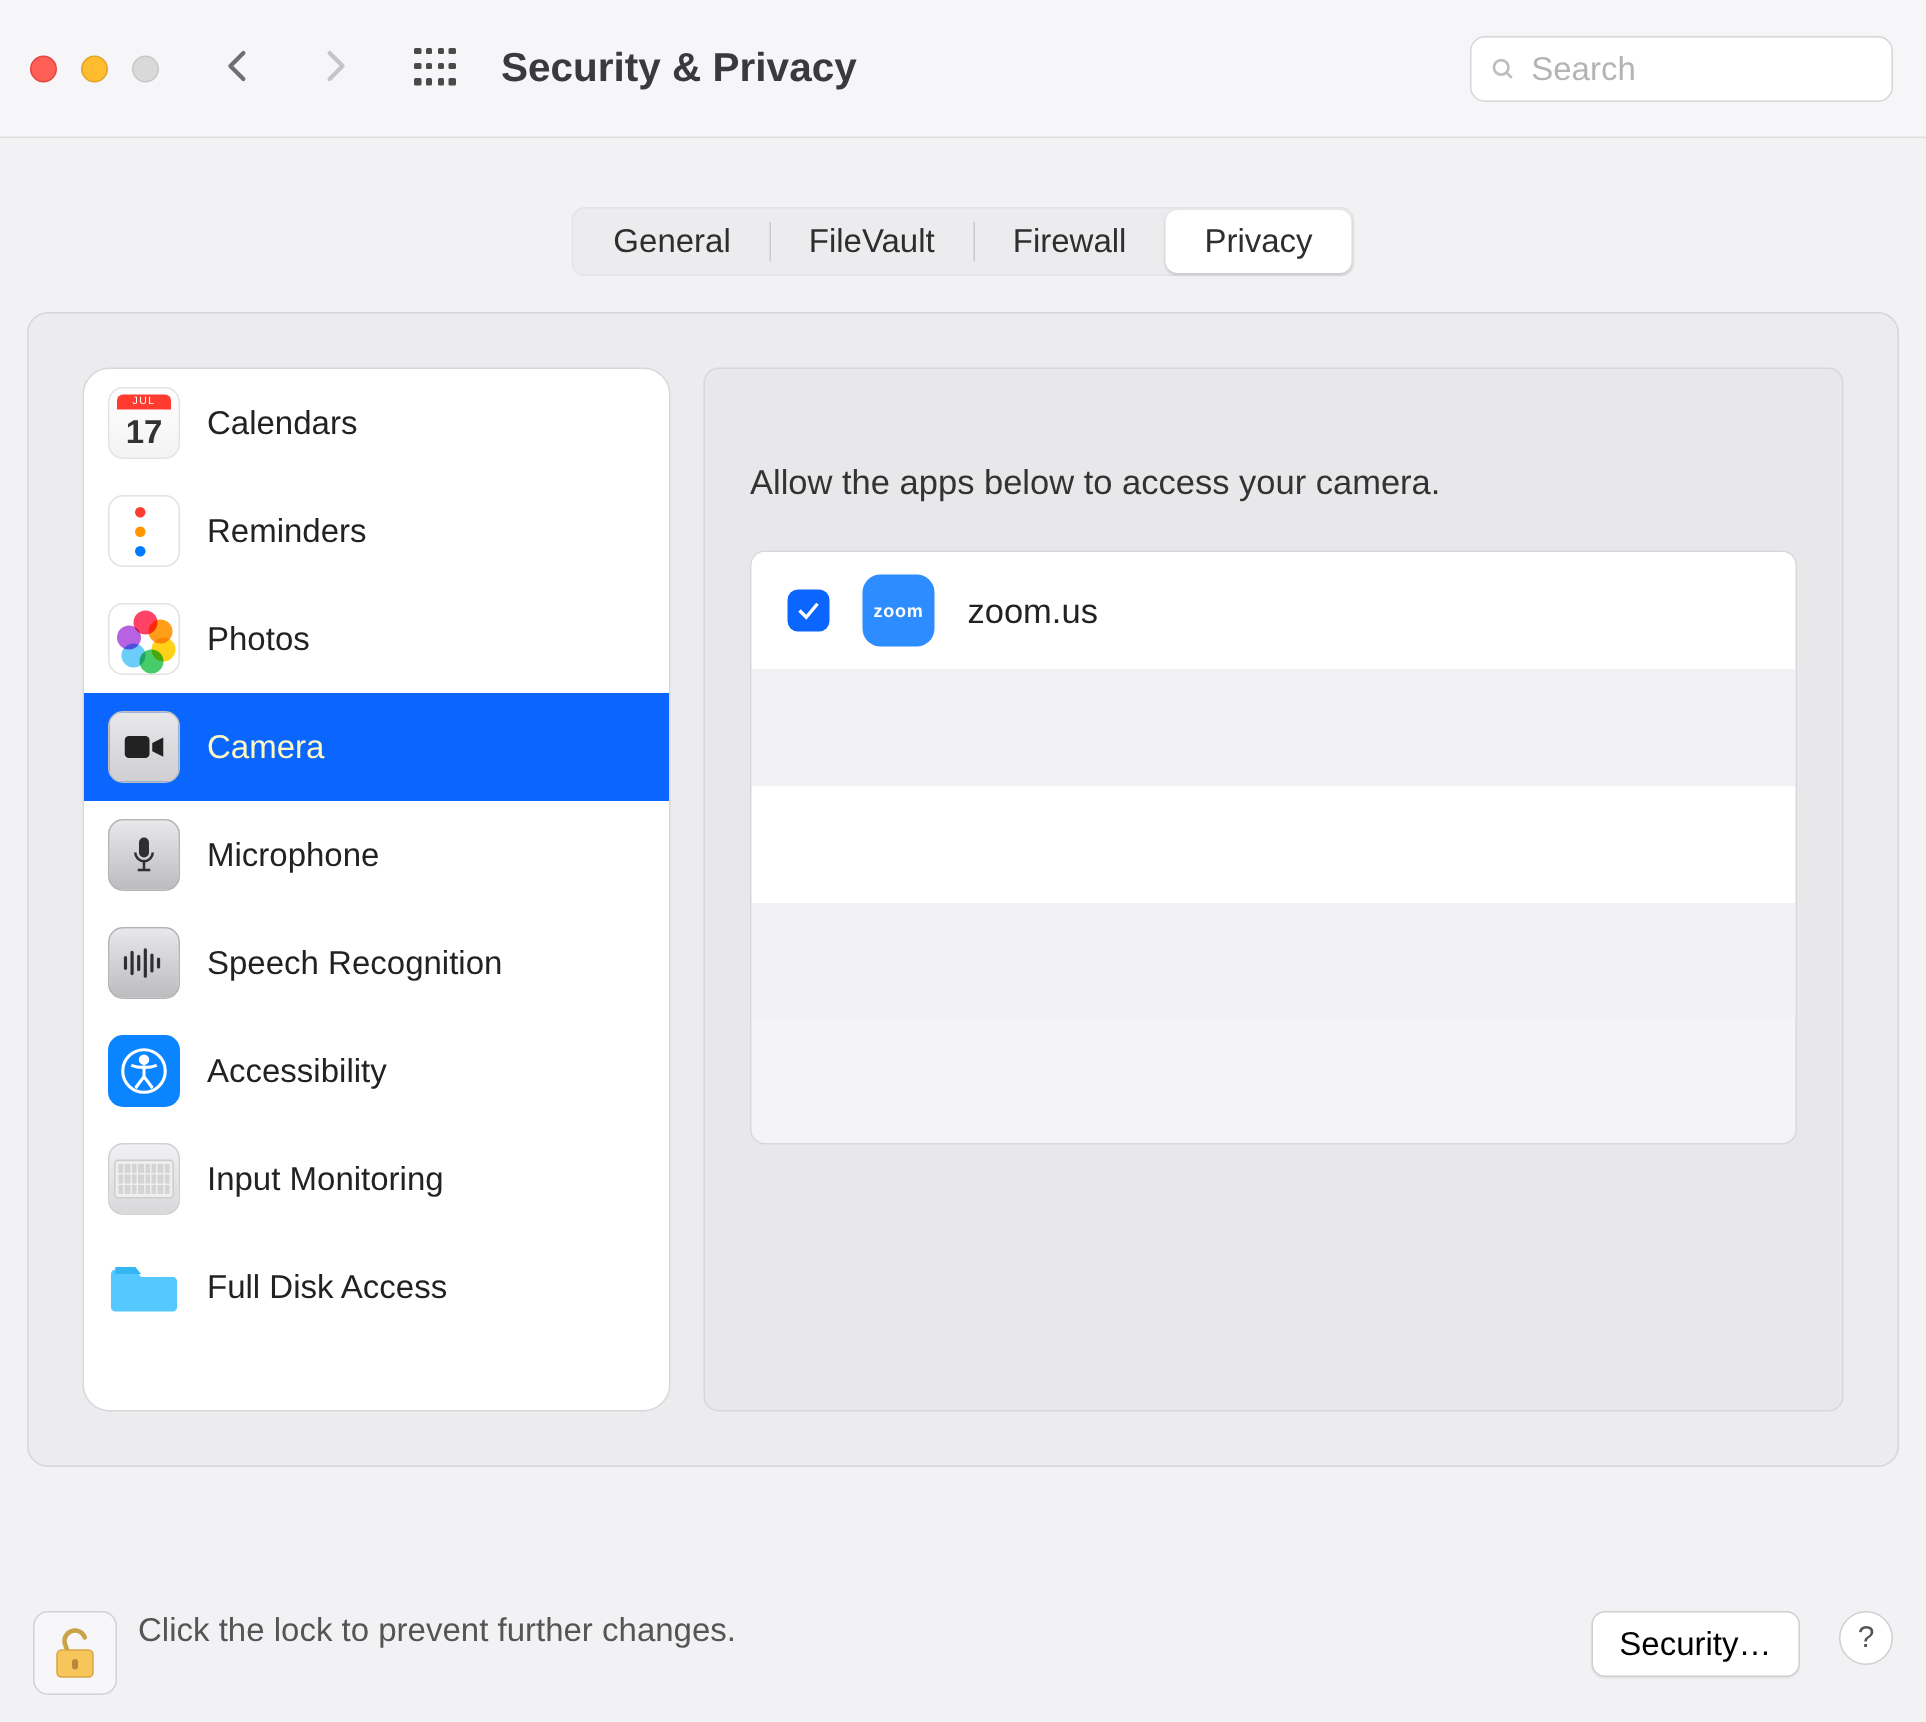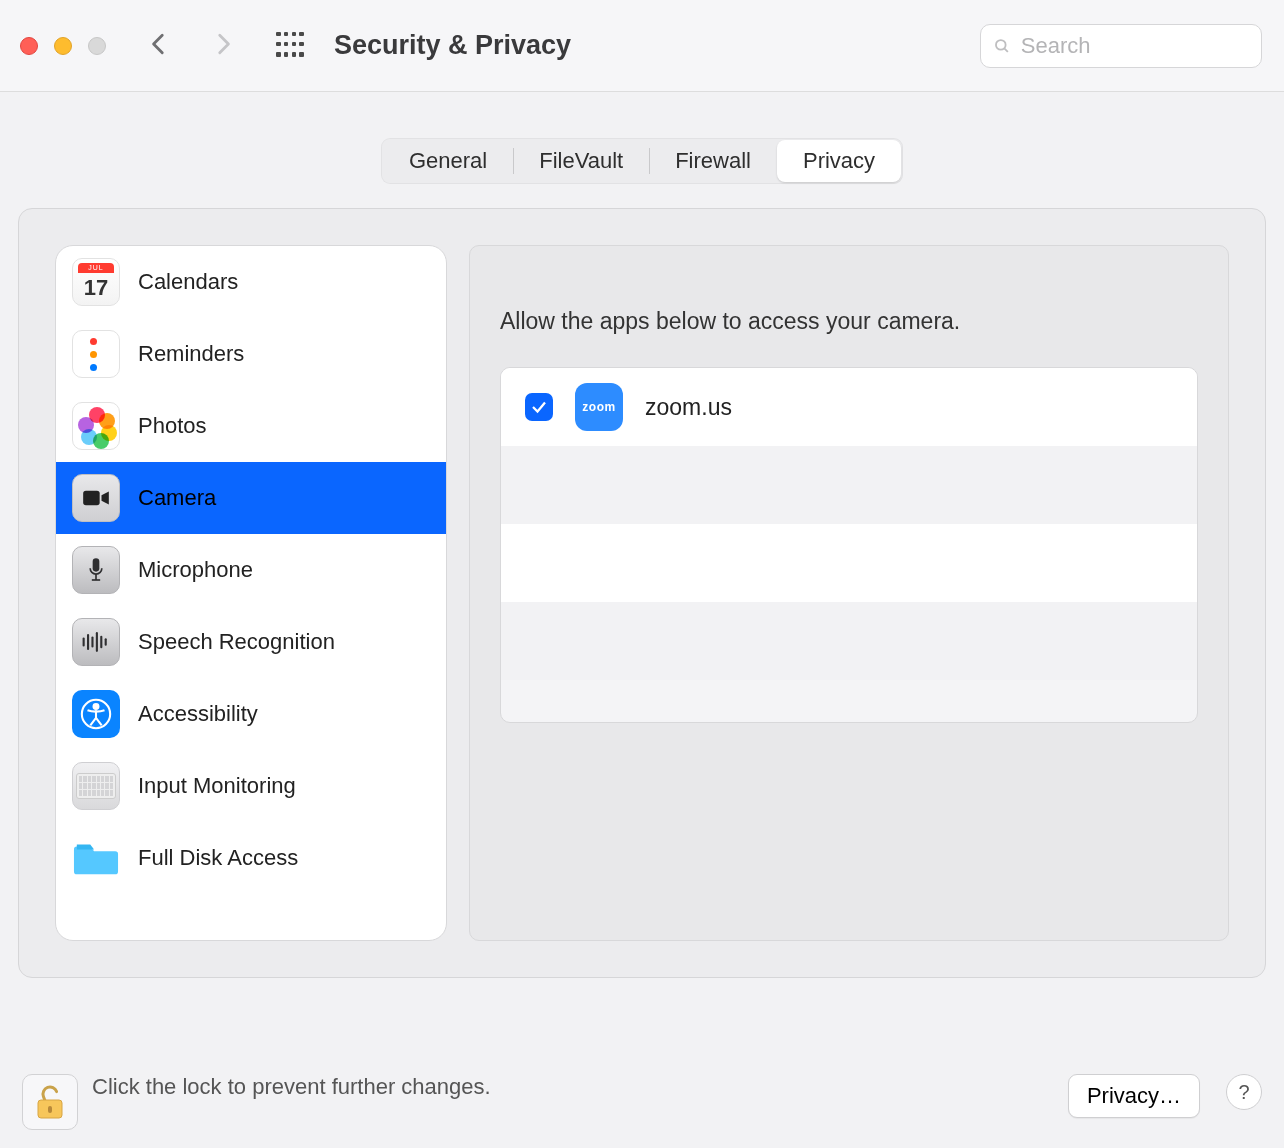--- a/index.html
+++ b/index.html
@@ -85,21 +85,21 @@
     border-radius:18px;
     overflow:hidden;
     display:flex; flex-direction:column;
   }
   .sidebar-item{
     display:flex; align-items:center;
     height:72px; padding:0 16px; gap:18px;
     font-size:22px; color:#222;
   }
   .sidebar-item.selected{
-    background:#0a66ff; color:#000000;text-align:center;
+    background:#0a66ff; color:#fef9c3;text-align:center;
   }
   .sidebar-item .appicon{
     width:48px; height:48px; border-radius:10px;
     display:flex; align-items:center; justify-content:center;
     flex-shrink:0;
   }
 
   
   .ic-calendars{ background:linear-gradient(#fff,#f3f3f3); border:1px solid #e2e2e2; position:relative;}
   .ic-calendars .calbar{ position:absolute; top:4px; left:5px; right:5px; height:10px; background:#ff3b30; border-radius:4px 4px 0 0; font-size:7px; color:#fff; text-align:center; line-height:10px; letter-spacing:1px;}
@@ -141,21 +141,21 @@
     border-radius:10px;
     padding: 26px 30px 30px 30px;
     display:flex; flex-direction:column;
   }
   .detail-heading{ font-size:23px; color:#333; margin-bottom:32px;margin-top:36px; }
   .applist{
     background:#f4f4f6;
     border:1px solid #d8d8da;
     border-radius:10px;
     overflow:hidden;
-    height: 356px;
+    height: 396px;
   }
   .app-row{
     height:78px; display:flex; align-items:center; padding:0 24px; gap:22px;
     font-size:23px;
   }
   .app-row:nth-child(odd){ background:#ffffff; }
   .app-row:nth-child(even){ background:#f2f2f4; }
   .app-row.empty { }
   .checkbox{
     width:28px;height:28px;border-radius:7px;
@@ -403,15 +403,15 @@
 <div class="footer">
   <div class="lockbtn">
     <svg viewBox="0 0 36 40">
       <path d="M11 18 V12 a7 7 0 0 1 14 0" fill="none" stroke="#c9a24a" stroke-width="3" stroke-linecap="round" transform="rotate(-20 18 12)"></path>
       <rect x="6" y="18" width="24" height="18" rx="3" fill="#f7c65b" stroke="#d7a544" stroke-width="1"></rect>
       <rect x="16" y="24" width="4" height="7" rx="2" fill="#b8893a"></rect>
     </svg>
   </div>
   <div class="locklabel">Click the lock to prevent further changes.</div>
   <div class="spacer"></div>
-  <button class="advanced">Privacy…</button>
+  <button class="advanced">Security…</button>
   <div class="help">?</div>
 </div>
 
 </body></html>

